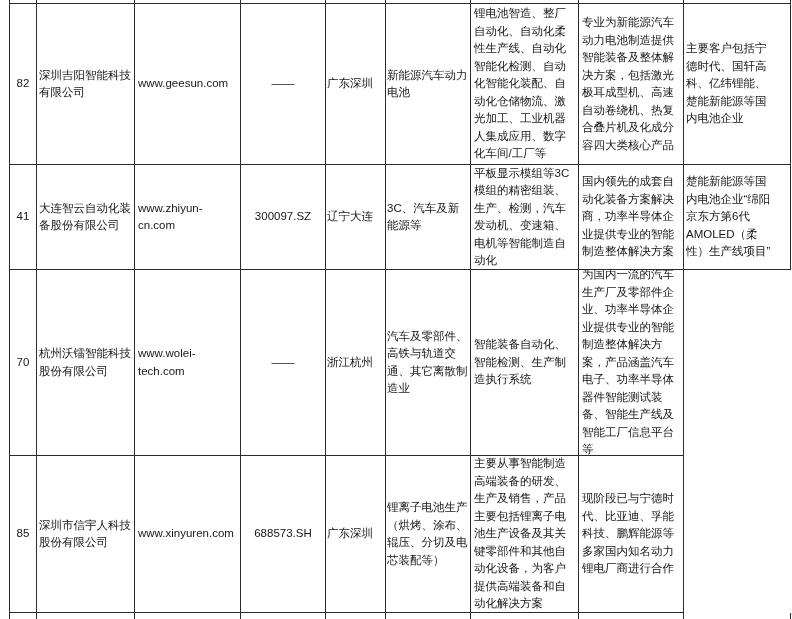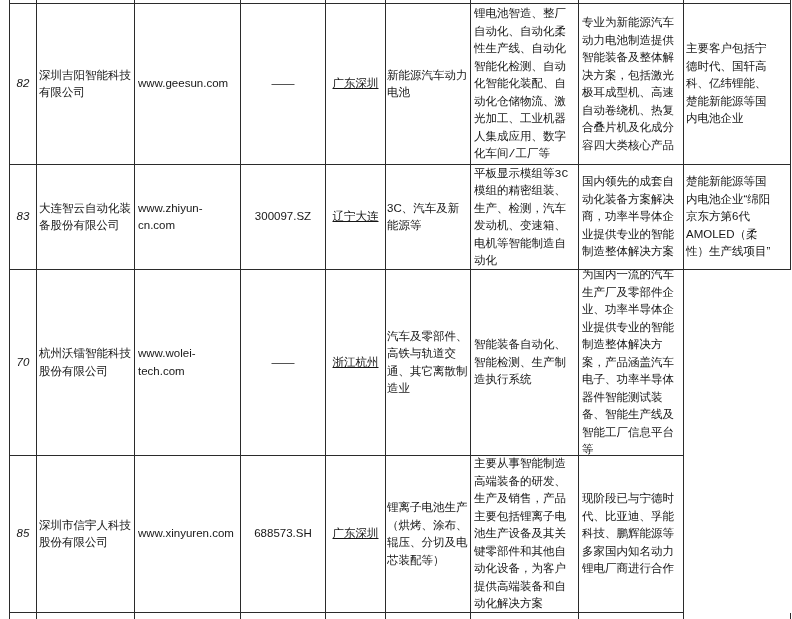--- a/index.html
+++ b/index.html
@@ -27,26 +27,26 @@
     border-right:1px solid var(--bc);
     border-bottom:1px solid var(--bc);
     display:flex;align-items:center;
     overflow:hidden;
     font-size:11.5px;line-height:17.5px;
     padding:2px 3px;
     word-break:break-word;
   }
   .cell span{display:block;width:100%;}
   
-  .row .cell:nth-child(1){justify-content:center;text-align:center;padding:2px 1px;font-style:italic;}
+  .row .cell:nth-child(1){justify-content:center;text-align:center;padding:2px 1px;}
   .row .cell:nth-child(4){justify-content:center;text-align:center;}
-  .row .cell:nth-child(5){justify-content:center;text-align:center;padding:2px 1px;text-decoration:underline;}
+  .row .cell:nth-child(5){justify-content:center;text-align:left;padding:2px 1px;}
   .row .cell:nth-child(2){padding:2px 1px 2px 2px;}
   .row .cell:nth-child(6){padding:2px 1px;}
-  .row .cell:nth-child(7){padding:2px 3px;font-family:Liberation Mono, monospace;}
+  .row .cell:nth-child(7){padding:2px 3px;}
   .row .cell:nth-child(8){padding:2px 3px;justify-content:center;}
   .row .cell:nth-child(9){padding:2px 17px 2px 2px;}
   
   .row.sliver-top{height:4px;}
   .row.sliver-top .cell{padding:0;}
   .row.sliver-bottom{height:6px;}
   .row.sliver-bottom .cell{padding:0;border-bottom:none;}
 </style>
 </head>
 <body>
@@ -88,21 +88,21 @@
         </div>
         <div class="cell">
           <span>专业为新能源汽车动力电池制造提供智能装备及整体解决方案，包括激光极耳成型机、高速自动卷绕机、热复合叠片机及化成分容四大类核心产品</span>
         </div>
         <div class="cell">
           <span>主要客户包括宁德时代、国轩高科、亿纬锂能、楚能新能源等国内电池企业</span>
         </div>
       </div>
       <div class="row" style="height: 105px;">
         <div class="cell">
-          <span>83</span>
+          <span>41</span>
         </div>
         <div class="cell">
           <span>大连智云自动化装备股份有限公司</span>
         </div>
         <div class="cell">
           <span>www.zhiyun-cn.com</span>
         </div>
         <div class="cell">
           <span>300097.SZ</span>
         </div>

